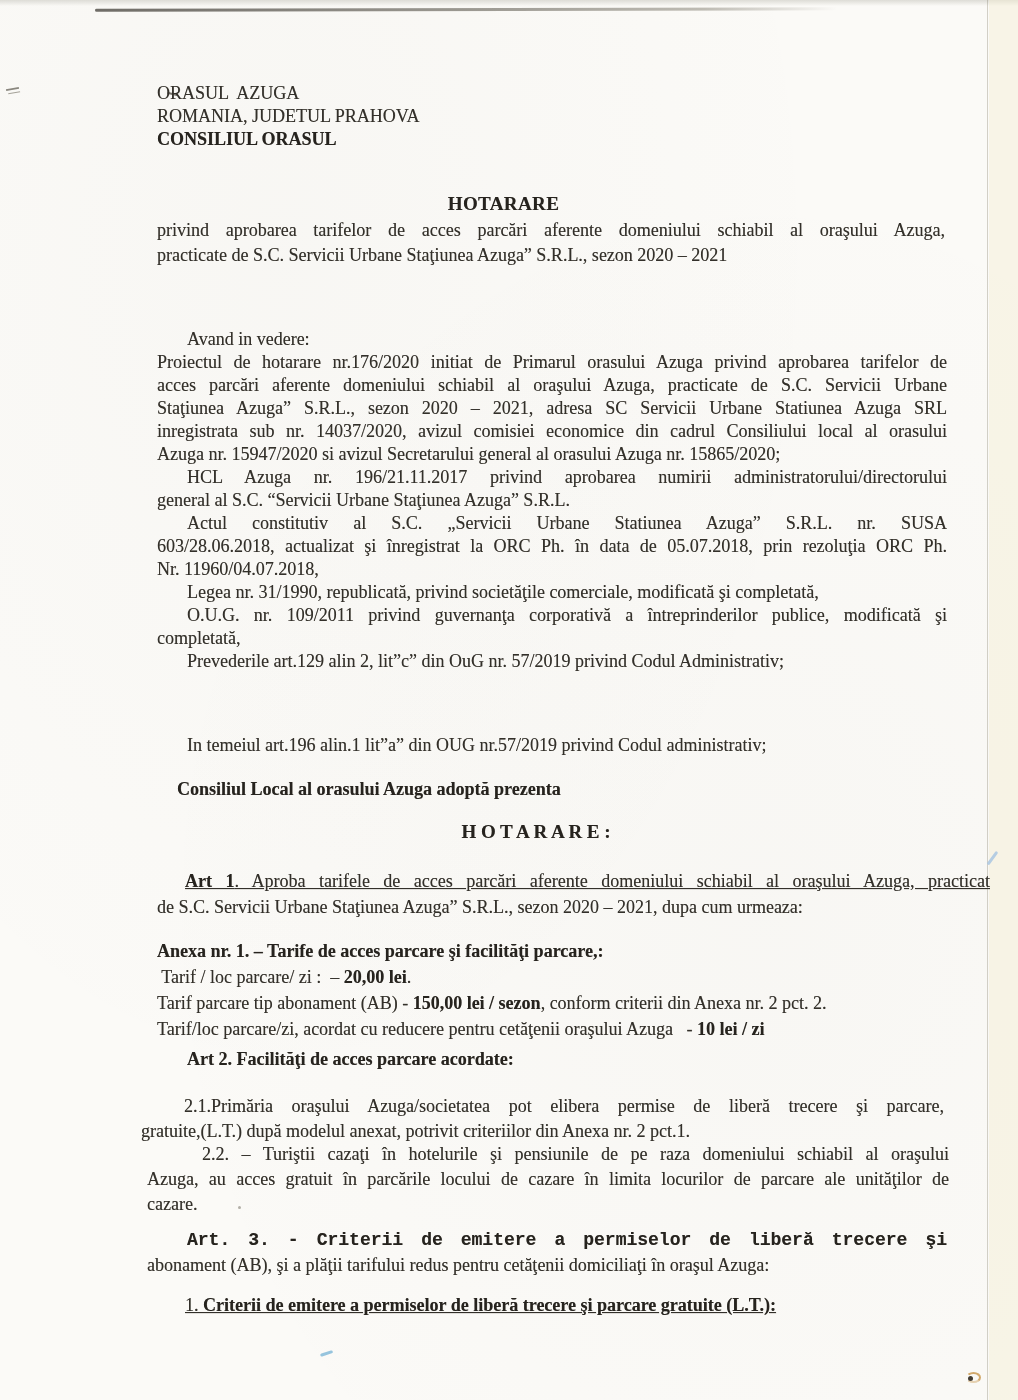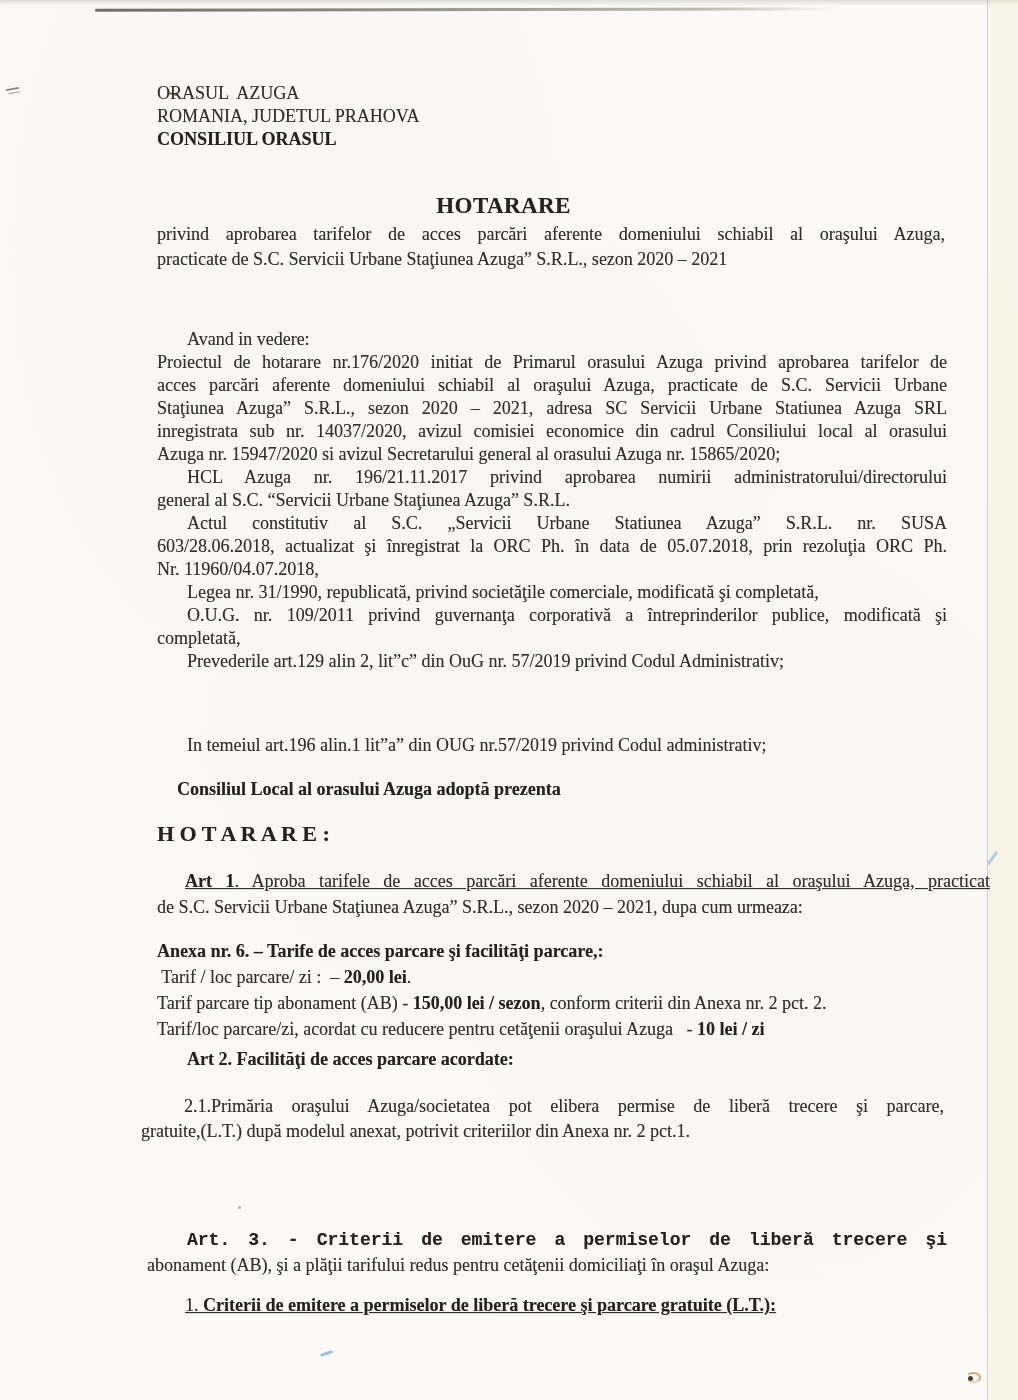--- a/index.html
+++ b/index.html
@@ -19,30 +19,30 @@
   .b{font-weight:bold;color:#26231e;}
   .ind30{text-indent:30px;}
   .ind28{text-indent:28px;text-decoration:underline;}
   .ind20{text-indent:20px;}
   .ind45{text-indent:45px;}
   .out13{margin-left:-13px;}
   .out10{margin-left:-10px;}
 
   #letterhead{left:157px;top:82px;line-height:23px;}
   #title-block{left:157px;top:193px;width:788px;}
-  #title-heading{font-weight:bold;color:#26231e;text-align:center;padding-right:95px;font-size:23px;letter-spacing:0.4px;}
+  #title-heading{font-weight:bold;color:#26231e;text-align:center;padding-right:95px;font-size:19px;letter-spacing:0.4px;}
   #subtitle{margin-top:3px;line-height:25px;}
   #subtitle .jl{height:25px;}
 
   #preamble{left:157px;top:328px;width:790px;line-height:23px;}
   #preamble .jl{height:23px;}
 
   #temei{left:157px;top:735px;width:790px;}
   #adoption-intro{left:157px;top:779px;width:790px;}
-  #decision-heading{left:157px;top:821px;width:788px;padding-right:30px;box-sizing:border-box;font-weight:bold;color:#26231e;font-size:22px;}
+  #decision-heading{left:157px;top:821px;width:788px;text-align:center;padding-right:30px;box-sizing:border-box;font-weight:bold;color:#26231e;font-size:19px;}
 
   #art1{left:157px;top:868px;width:833px;line-height:26px;}
   #art1 .jl{height:26px;}
   #anexa1{left:157px;top:938px;width:800px;line-height:26px;}
   #anexa1 .ln{height:26px;}
   #art2-heading{left:157px;top:1049px;width:790px;}
   #p21{left:154px;top:1094px;width:790px;line-height:25px;}
   #p21 .jl{height:25px;}
   #p22{left:157px;top:1142px;width:792px;line-height:25px;}
   #p22 .jl{height:25px;}
@@ -120,33 +120,38 @@
   <div class="abs ln ind20 b" id="adoption-intro">Consiliul Local al orasului Azuga adoptă prezenta</div>
 
   <div class="abs" id="decision-heading">H O T A R A R E :</div>
 
   <div class="abs" id="art1">
     <div class="jl ind28"><span class="b">Art 1</span><span>. Aproba  tarifele de acces parcări aferente  domeniului schiabil al oraşului Azuga, practicat</span></div>
     <div class="ln">de S.C. Servicii Urbane Staţiunea Azuga” S.R.L., sezon 2020 – 2021, dupa cum urmeaza:</div>
   </div>
 
   <div class="abs" id="anexa1">
-    <div class="ln b">Anexa nr. 6. – Tarife de acces parcare şi facilităţi parcare,:</div>
+    <div class="ln b">Anexa nr. 1. – Tarife de acces parcare şi facilităţi parcare,:</div>
     <div class="ln"><span> Tarif / loc parcare/ zi :  – </span><span class="b">20,00 lei</span><span>.</span></div>
     <div class="ln"><span>Tarif parcare tip abonament (AB) - </span><span class="b">150,00 lei / sezon</span><span>, conform criterii din Anexa nr. 2 pct. 2.</span></div>
     <div class="ln"><span>Tarif/loc parcare/zi, acordat cu reducere pentru cetăţenii oraşului Azuga   - </span><span class="b">10 lei / zi</span></div>
   </div>
 
   <div class="abs ln ind30 b" id="art2-heading">Art 2. Facilităţi de acces parcare acordate:</div>
 
   <div class="abs" id="p21">
     <div class="jl ind30">2.1.Primăria oraşului Azuga/societatea  pot elibera permise de liberă trecere şi parcare,</div>
     <div class="ln out13">gratuite,(L.T.) după modelul anexat, potrivit criteriilor din Anexa nr. 2 pct.1.</div>
   </div>
 
+  <div class="abs" id="p22">
+    <div class="jl ind45">2.2. – Turiştii cazaţi în hotelurile şi pensiunile de pe raza domeniului schiabil al oraşului</div>
+    <div class="jl out10">Azuga, au acces gratuit în parcările locului de cazare în limita locurilor de parcare ale  unităţilor de</div>
+    <div class="ln out10">cazare.</div>
+  </div>
 
   <div class="abs" id="art3">
     <div class="jl ind30"><span class="b">Art.  3. - Criterii de emitere a permiselor de liberă trecere şi parcare</span><span> gratuite (L.T.), tip</span></div>
     <div class="ln out10">abonament (AB), şi a plăţii tarifului redus pentru cetăţenii domiciliaţi în oraşul Azuga:</div>
   </div>
 
   <div class="abs ln ind28" id="item1"><span>1. </span><span class="b">Criterii de emitere a permiselor de liberă trecere şi parcare gratuite (L.T.):</span></div>
 
 </div>
 

